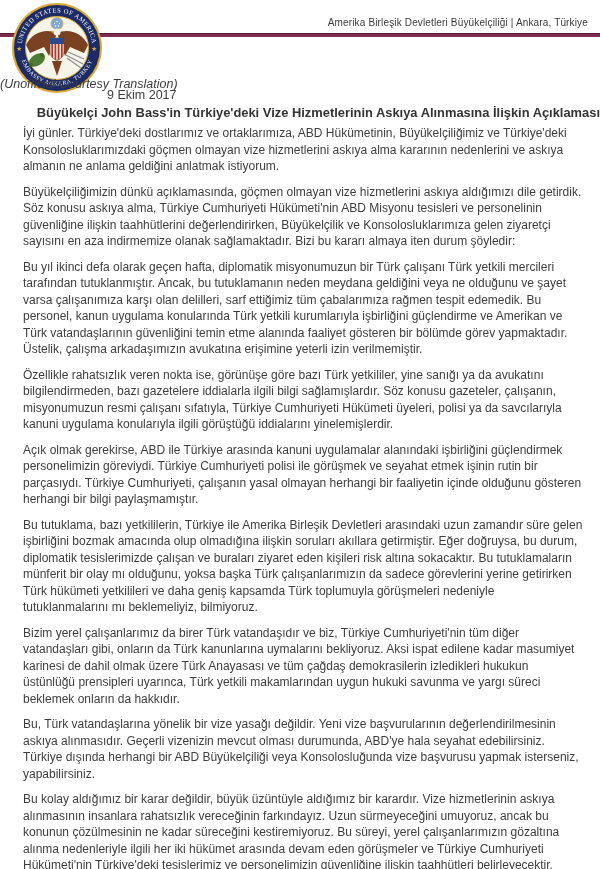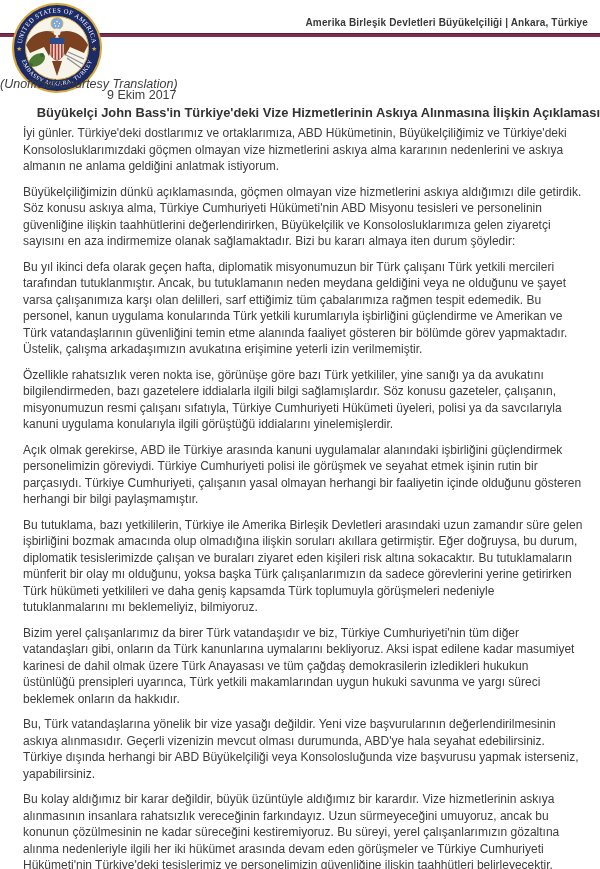--- a/index.html
+++ b/index.html
@@ -17,21 +17,21 @@
   }
   .masthead {
     position: relative;
     height: 120px;
   }
   .embassy-name {
     position: absolute;
     top: 17px;
     right: 12px;
     font-size: 10px;
-    font-weight: bold;
+    font-weight: normal;
     color: #3a3a3a;
     letter-spacing: 0.15px;
   }
   .rule {
     position: absolute;
     top: 33px;
     left: 0;
     width: 600px;
     height: 3px;
     background: #7e2c50;

